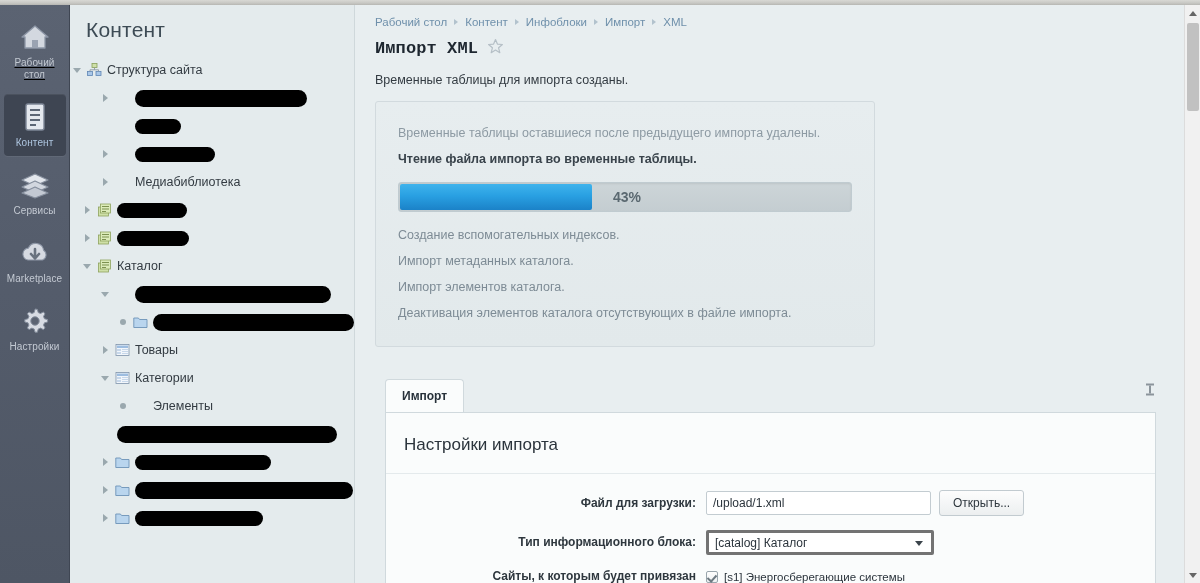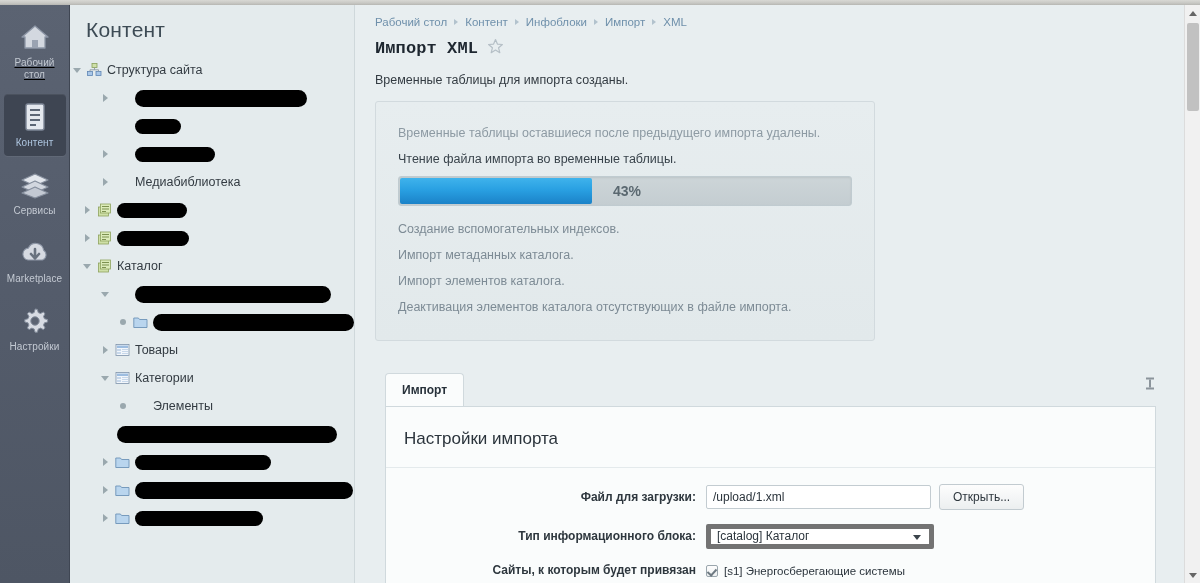--- a/index.html
+++ b/index.html
@@ -97,21 +97,21 @@
 
   .progress-panel {
     width: 500px;
     background: linear-gradient(to bottom, #e7edef 0%, #e2e9eb 100%);
     border: 1px solid #d2dade;
     border-radius: 3px;
     padding: 18px 22px 20px 22px;
   }
   .pp-line { font-size: 12.5px; color: #7d8b95; padding: 6px 0; }
   .pp-line.done { color: #8d9aa3; }
-  .pp-line.current { color: #39434b; font-weight: normal; padding-bottom: 10px; }
+  .pp-line.current { color: #39434b; font-weight: bold; padding-bottom: 16px; }
   .progress-track {
     height: 30px; border: 1px solid #c0cbd0; border-radius: 3px;
     background: linear-gradient(to bottom, #cdd5d8 0%, #c4cdd1 100%);
     position: relative; overflow: hidden; margin-bottom: 10px;
     box-shadow: inset 0 1px 2px rgba(0,0,0,.08);
   }
   .progress-fill {
     position: absolute; left: 1px; top: 1px; bottom: 1px;
     background: linear-gradient(to bottom, #3fb3ec 0%, #29a0e2 45%, #1b82c8 100%);
     border-radius: 2px;
@@ -161,23 +161,23 @@
     border: 1px solid #c3ccd1; border-radius: 2px; padding: 0 6px;
     background: #fff; font-family: "Liberation Sans", sans-serif;
   }
   .btn {
     font-size: 12px; color: #2e373e; padding: 5px 13px;
     background: linear-gradient(to bottom, #fdfdfd 0%, #eceff0 100%);
     border: 1px solid #c2cbd0; border-radius: 3px; cursor: pointer;
     font-family: "Liberation Sans", sans-serif;
   }
   .selbox {
-    width: 228px; height: 25px; border: 5px solid #737373; border-radius: 2px;
+    width: 228px; height: 25px; border: 3px solid #737373; border-radius: 2px;
     background: #fff; font-size: 12px; color: #2b343c;
-    display: flex; align-items: flex-start; padding: 0 6px; position: relative; cursor: pointer;
+    display: flex; align-items: center; padding: 0 6px; position: relative; cursor: pointer;
   }
   .selbox .arr {
     position: absolute; right: 8px; top: 50%; margin-top: -2px;
     width: 0; height: 0; border-top: 5px solid #3b444b;
     border-left: 4px solid transparent; border-right: 4px solid transparent;
   }
   .chkrow { display: flex; align-items: center; gap: 6px; font-size: 11.5px; color: #2b343c; text-align: center; }
   .chk {
     width: 12px; height: 12px; border: 1px solid #9aa6ad; border-radius: 2px;
     background: linear-gradient(to bottom,#fdfdfd,#eef1f2);

